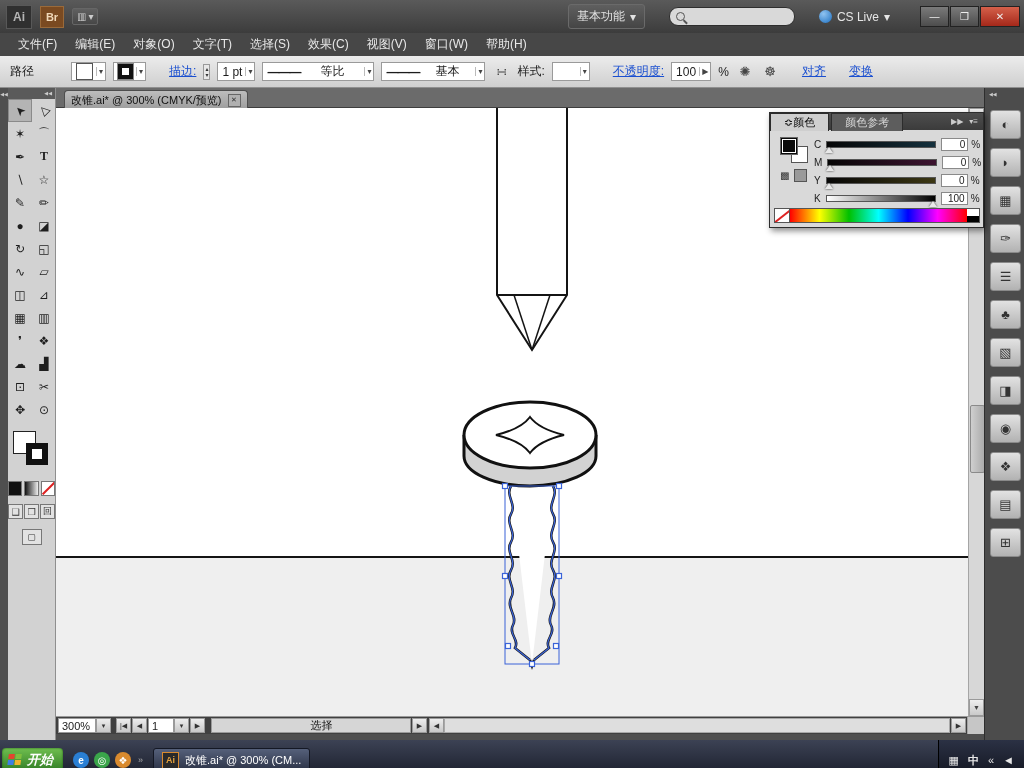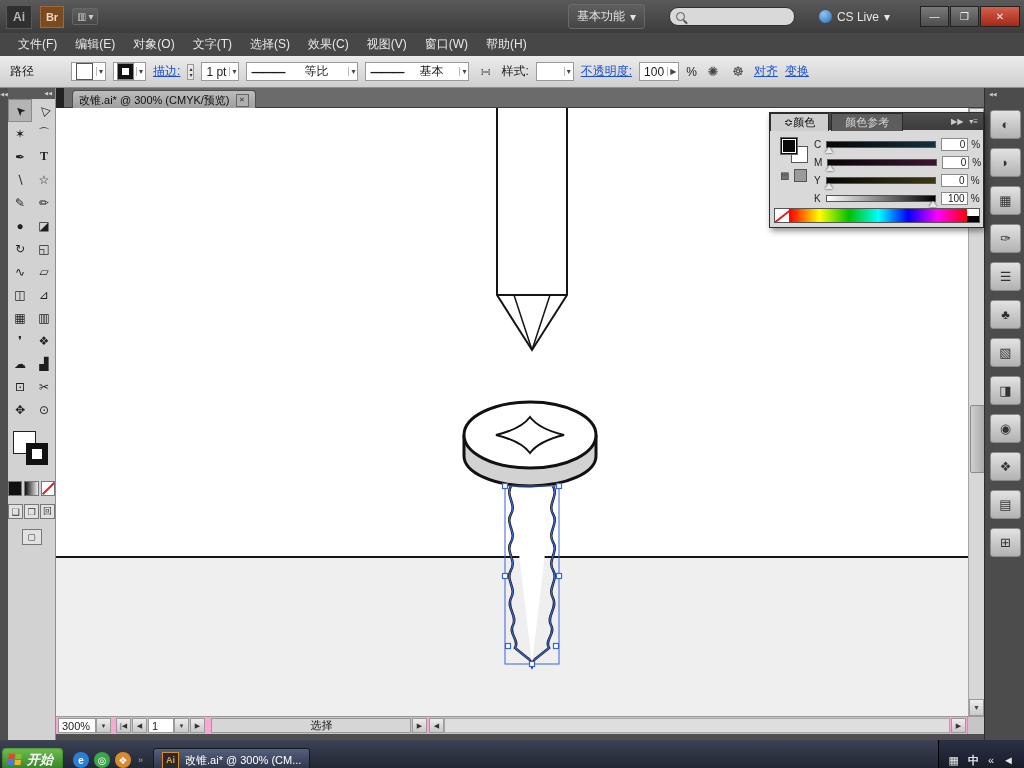--- a/index.html
+++ b/index.html
@@ -31,21 +31,21 @@
           color:#eee;font-size:10px;display:flex;align-items:center;justify-content:center;}
   .winbtn.close{background:linear-gradient(#d4604a,#a5281a);width:38px;}
   
   .menubar{position:absolute;left:0;top:33px;width:1024px;height:23px;background:#474747;
            border-bottom:1px solid #2d2d2d;display:flex;align-items:center;gap:2px;padding-left:10px;color:#e8e8e8;}
   .mi{padding:3px 8px;}
   
   .controlbar{position:absolute;left:0;top:56px;width:1024px;height:32px;
               background:linear-gradient(#ececec,#cfcfcf);border-bottom:1px solid #8f8f8f;
               display:flex;align-items:center;gap:7px;padding-left:10px;color:#1c1c1c;box-sizing:border-box;}
-  .bluelink{color:#1a4fd0;text-decoration:underline;}
+  .bluelink{color:#1a4fd0;text-decoration:underline;margin-left:16px;}
   .combo{background:#fff;border:1px solid #9a9a9a;display:flex;align-items:center;height:17px;padding:0 2px 0 4px;gap:3px;}
   .combo .car{font-size:8px;color:#444;border-left:1px solid #bbb;padding-left:2px;}
   .sw-fill{width:15px;height:15px;background:#fff;border:1px solid #555;}
   .sw-stroke{width:15px;height:15px;background:#fff;border:4px solid #111;box-sizing:border-box;outline:1px solid #888;}
   .spin{display:flex;flex-direction:column;font-size:6px;line-height:6px;color:#333;border:1px solid #9a9a9a;background:#e8e8e8;padding:1px;}
   .lineglyph{letter-spacing:-1px;font-weight:bold;}
   .cbicon{width:18px;height:18px;display:flex;align-items:center;justify-content:center;color:#444;font-size:13px;}
   
   .edge-left{position:absolute;left:0;top:88px;width:8px;height:652px;background:#4f4f4f;color:#c9c9c9;
              font-size:5px;text-align:center;padding-top:3px;box-sizing:border-box;}
@@ -64,36 +64,36 @@
   .minirow{display:flex;gap:2px;justify-content:center;margin-top:6px;}
   .minib{width:13px;height:13px;border:1px solid #777;background:#e2e2e2;display:flex;align-items:center;justify-content:center;font-size:9px;color:#333;}
   .minib.colorsw{background:#111;}
   .minib.gradsw{background:linear-gradient(to right,#111,#eee);}
   .minib.nonesw{background:#fff;position:relative;overflow:hidden;}
   .minib.nonesw::after{content:"";position:absolute;left:-2px;top:5px;width:18px;height:2px;background:#d22;transform:rotate(-45deg);}
   .modesrow{display:flex;gap:1px;justify-content:center;margin-top:8px;}
   .screenmode{margin:10px auto 0;width:18px;height:14px;border:1px solid #777;background:#e2e2e2;
               display:flex;align-items:center;justify-content:center;font-size:9px;color:#333;}
   
-  .tabbar{position:absolute;left:64px;top:88px;width:928px;height:20px;background:#6b6b6b;border-bottom:1px solid #3d3d3d;box-sizing:border-box;}
+  .tabbar{position:absolute;left:56px;top:88px;width:928px;height:20px;background:#6b6b6b;border-bottom:1px solid #3d3d3d;box-sizing:border-box;}
   .doctab{position:absolute;left:8px;top:2px;height:18px;background:linear-gradient(#bdbdbd,#9d9d9d);
           border:1px solid #4e4e4e;border-bottom:0;border-radius:4px 4px 0 0;display:flex;align-items:center;
           padding:0 6px;gap:6px;font-size:11px;color:#101010;}
   .tabclose{width:11px;height:11px;border:1px solid #666;font-size:7px;display:flex;align-items:center;justify-content:center;color:#333;background:#b0b0b0;}
   
   .canvas{position:absolute;left:56px;top:108px;width:912px;height:608px;background:#fff;overflow:hidden;}
   
   .vscroll{position:absolute;left:968px;top:108px;width:16px;height:608px;background:#d7d7d7;border-left:1px solid #a5a5a5;box-sizing:border-box;}
   .vsa{height:15px;border:1px solid #9a9a9a;background:linear-gradient(#efefef,#c9c9c9);font-size:7px;color:#444;
        display:flex;align-items:center;justify-content:center;}
   .vsa.bot{position:absolute;bottom:0;left:0;right:0;}
   .vthumb{position:absolute;left:1px;top:297px;width:13px;height:66px;background:linear-gradient(90deg,#cfcfcf,#ababab);
           border:1px solid #8a8a8a;border-radius:2px;}
   
-  .statusrow{position:absolute;left:56px;top:716px;width:928px;height:18px;background:#f9a8d4;border-top:1px solid #9a9a9a;box-sizing:border-box;color:#222;}
+  .statusrow{position:absolute;left:56px;top:716px;width:928px;height:18px;background:#404040;border-top:1px solid #9a9a9a;box-sizing:border-box;color:#222;}
   .srbox{position:absolute;top:1px;height:15px;background:#fff;border:1px solid #9a9a9a;display:flex;align-items:center;
          padding:0 3px;font-size:11px;box-sizing:border-box;}
   .srbtn{position:absolute;top:1px;width:15px;height:15px;border:1px solid #9a9a9a;background:linear-gradient(#ededed,#c8c8c8);
          font-size:7px;display:flex;align-items:center;justify-content:center;color:#333;box-sizing:border-box;}
   .statusfield{position:absolute;left:155px;top:1px;width:200px;height:15px;border:1px solid #9a9a9a;background:#d6d6d6;
                display:flex;align-items:center;justify-content:center;font-size:11px;color:#111;box-sizing:border-box;padding-left:21px;}
   .htrack{position:absolute;left:388px;top:1px;width:506px;height:15px;background:#dedede;border:1px solid #a8a8a8;box-sizing:border-box;}
   .corner{position:absolute;right:0;top:0;width:16px;height:17px;background:#c6c6c6;border-left:1px solid #a5a5a5;}
   
   .pstrip{position:absolute;left:984px;top:88px;width:40px;height:652px;background:#4c4c4c;border-left:1px solid #2e2e2e;box-sizing:border-box;}

